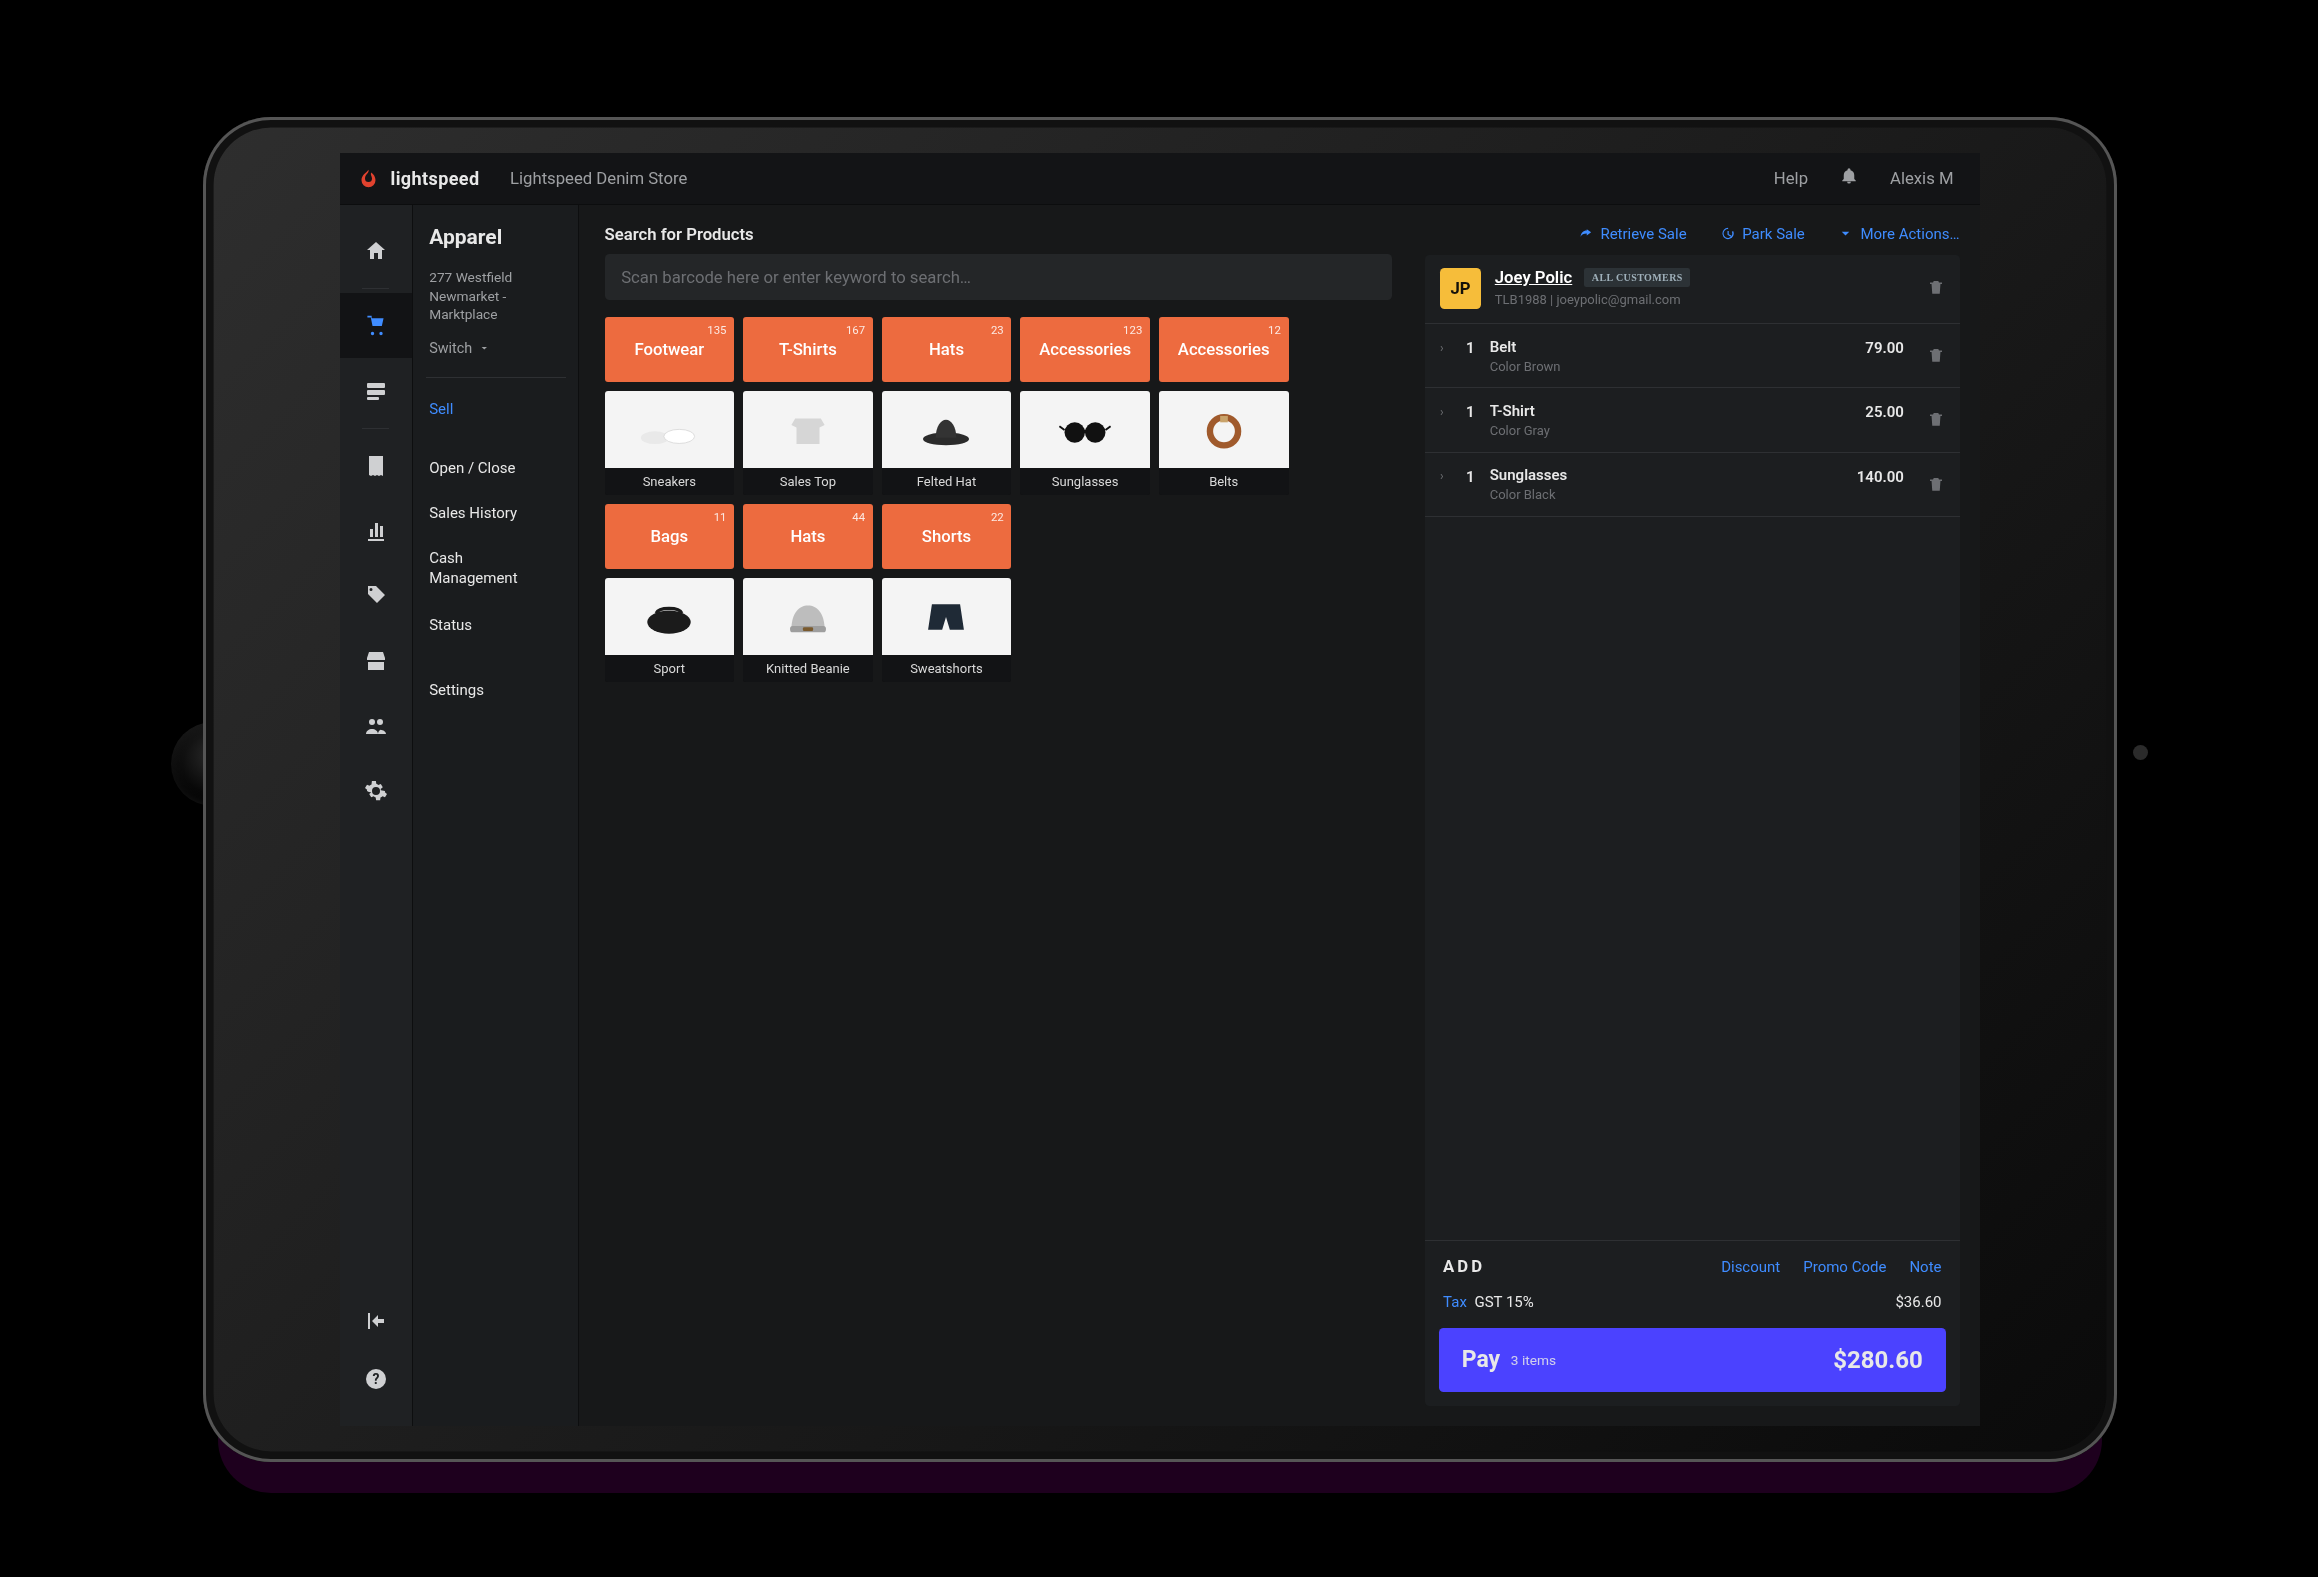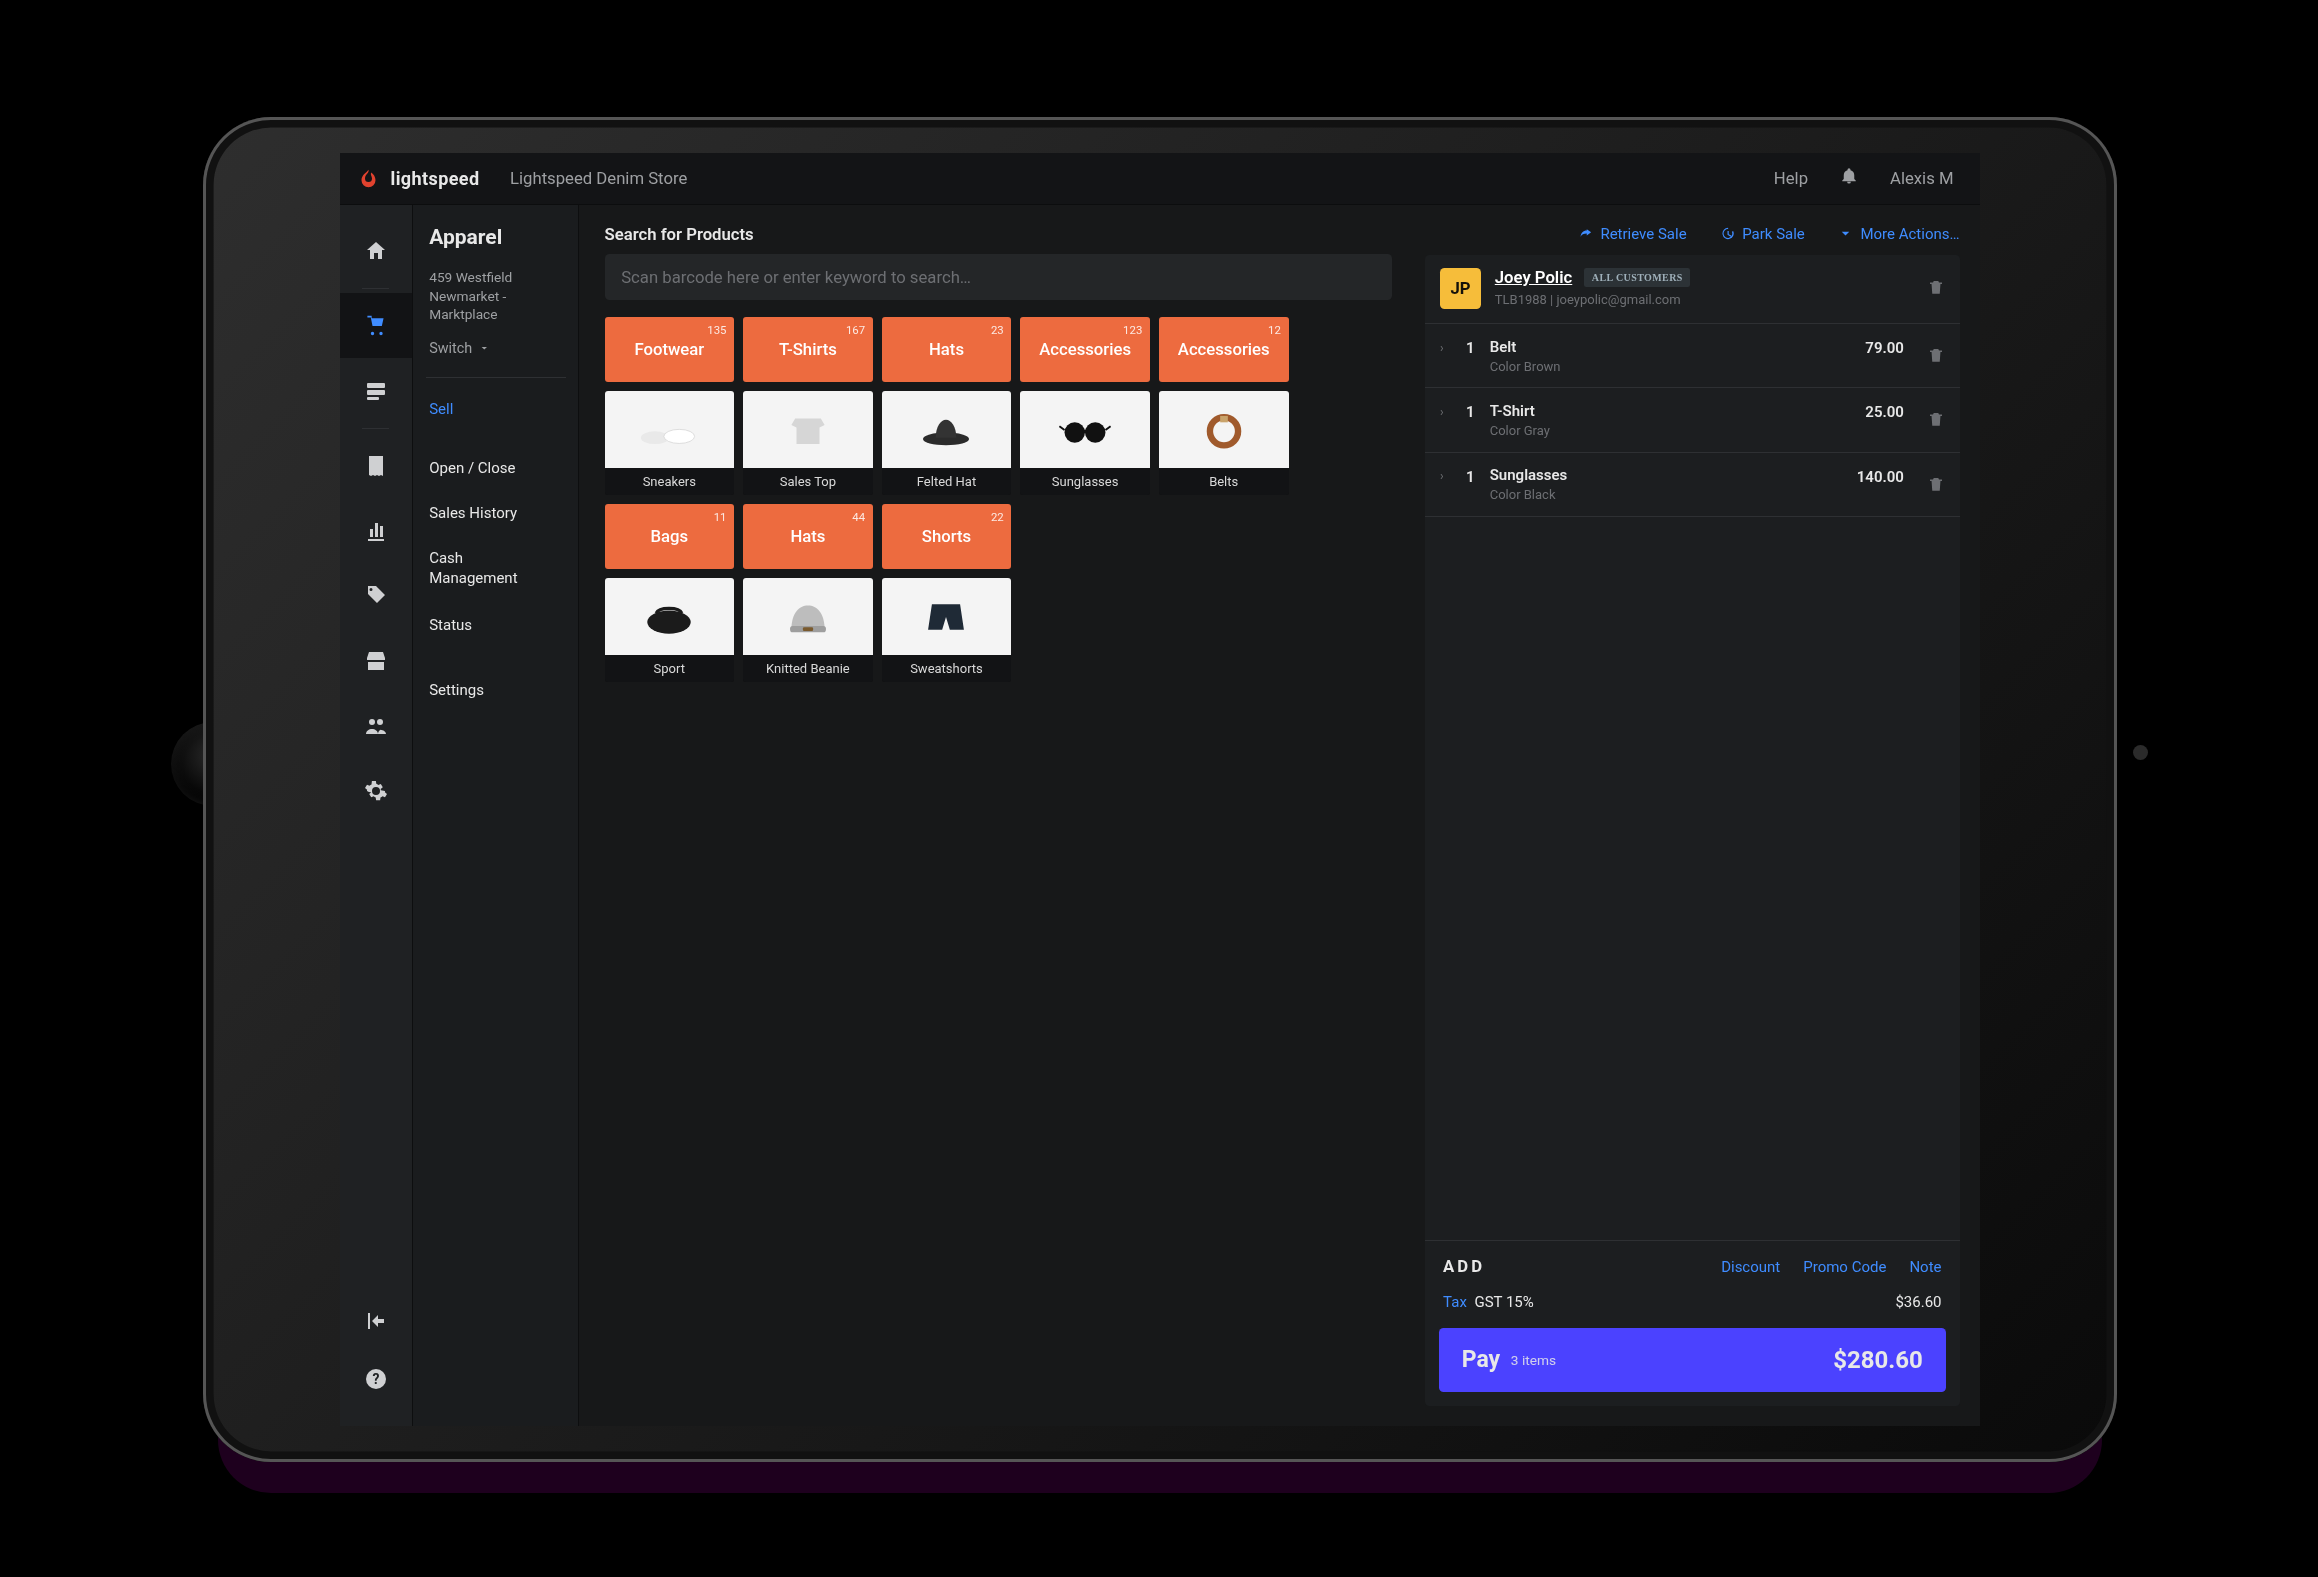--- a/index.html
+++ b/index.html
@@ -285,21 +285,21 @@
                 <circle cx="12" cy="12" r="10" fill="#cfd0d2"></circle>
                 <text x="12" y="17" text-anchor="middle" font-size="14" fill="#1f2123" font-weight="700">?</text>
               </svg>
           </div>
         </div>
       </div>
 
       <div class="sidepanel">
         <h1>Apparel</h1>
         <div class="addr">
-          <div>459 Westfield</div>
+          <div>277 Westfield</div>
           <div>Newmarket -</div>
           <div>Marktplace</div>
         </div>
         <div class="switch">
           <span>Switch</span>
           <svg viewBox="0 0 24 24">
               <path d="M6 9l6 6 6-6z"></path>
             </svg>
         </div>
         <div class="side-sep"></div>

